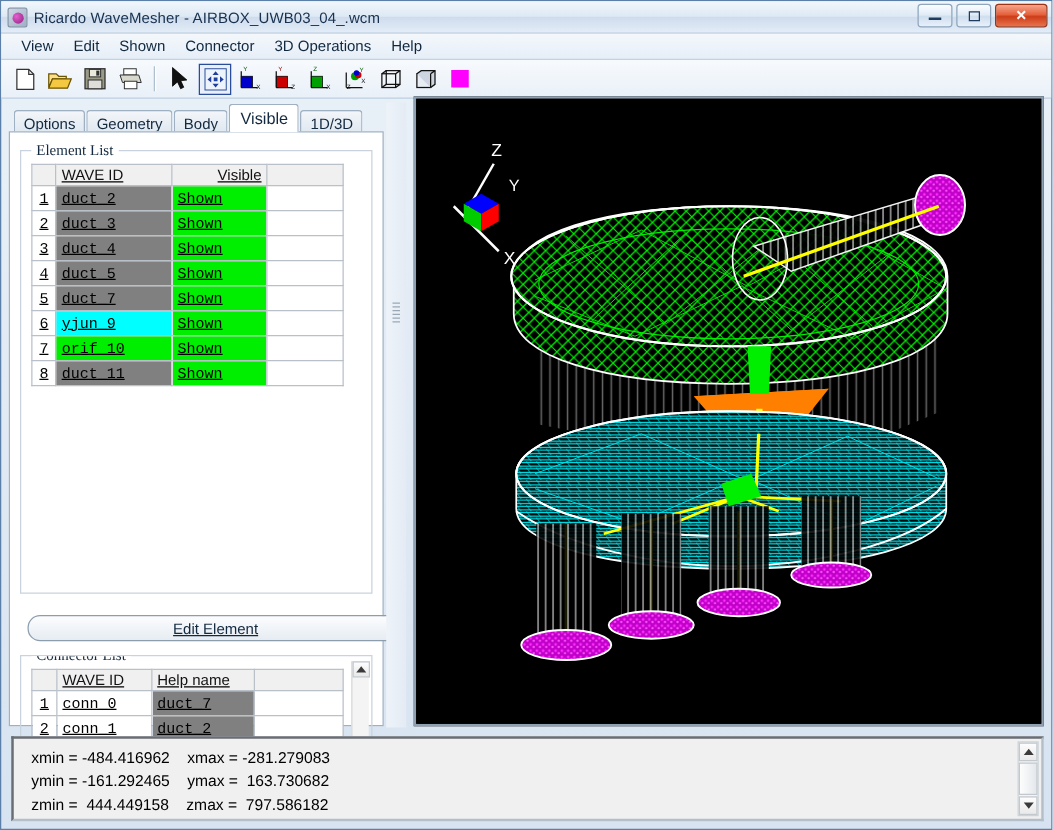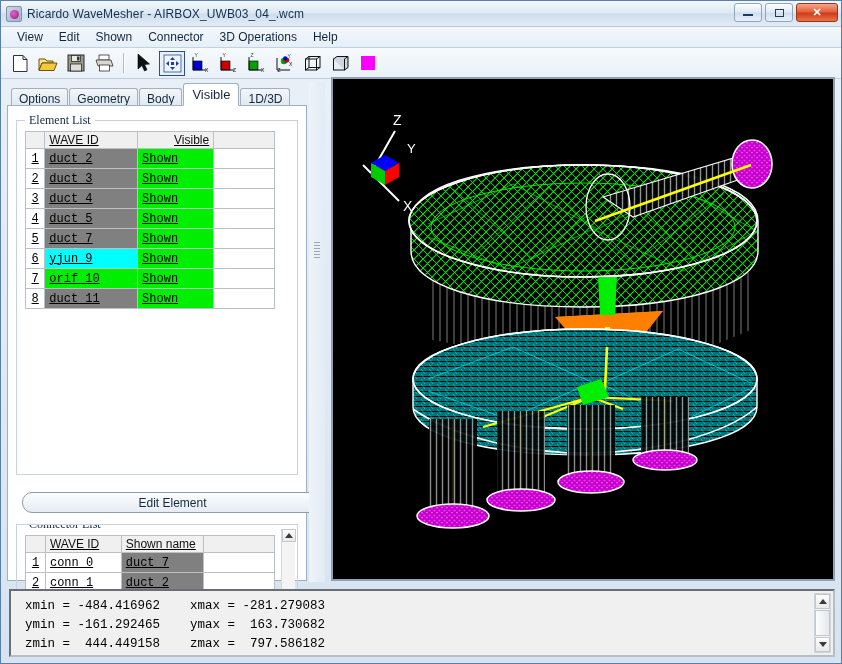--- a/index.html
+++ b/index.html
@@ -141,21 +141,21 @@
   td.cell-shown { background: #00ee00; color: #111; }
   td.cell-white { background: #ffffff; color: #000; }
   td.cell-blank { background: #ffffff; border: 1px solid #b9c0c7; }
 
   
   #edit-element-btn {
     position: absolute; left: 14px; top: 386px; width: 301px; height: 21px;
     background: linear-gradient(#fcfdfe,#e6ecf3);
     border: 1px solid #8c9dae; border-radius: 10px;
     font-size: 12px; color: #13293f; cursor: pointer;
-    display: flex; align-items: center; justify-content: center;
+    display: flex; align-items: center; justify-content: center; text-decoration: underline;
   }
 
   
   .vscroll {
     position: absolute; width: 14px; background: #f4f4f4;
     border-left: 1px solid #d8d8d8;
   }
   .vscroll .arrow {
     width: 14px; height: 13px; display: flex; align-items: center;
     justify-content: center; background: linear-gradient(#fdfdfd,#e9e9e9);
@@ -179,21 +179,21 @@
   #viewport { position: absolute; inset: 0; background: #000; overflow: hidden; }
   #viewport svg { display: block; }
 
   
   #status-panel {
     position: absolute; left: 8px; top: 588px; width: 826px; height: 68px;
     border: 2px inset #b4bec8; background: #f0f0f0;
   }
   #status-text {
     position: absolute; left: 14px; top: 6px;
-    font-family: Liberation Mono, monospace; font-size: 12.5px;
+    font-family: Liberation Sans, sans-serif; font-size: 12.5px;
     color: #000; white-space: pre; line-height: 19px;
   }
   #status-scroll {
     position: absolute; right: 2px; top: 2px; width: 17px; height: 60px;
     background: #f4f4f4; border: 1px solid #cdd3d9;
   }
   #status-scroll .arrow { width: 15px; height: 15px; }
   #status-scroll .thumb { width: 15px; left: 0; }
 </style>
 </head>
@@ -416,21 +416,21 @@
 
       <fieldset class="groupbox" style="left:8px; top:418px; width:282px; height:120px; overflow:hidden;">
         <legend>Connector List</legend>
 
         <div style="position:absolute; left:8px; top:10px; width:250px;">
           <table class="grid">
             <thead>
               <tr>
                 <th style="width:20px;"></th>
                 <th style="width:76px;">WAVE ID</th>
-                <th style="width:82px;">Shown name</th>
+                <th style="width:82px;">Help name</th>
                 <th style="width:72px; border-left:none;"></th>
               </tr>
             </thead>
             <tbody>
               <tr>
                 <td class="rownum">1</td>
                 <td class="cell-white">conn_0</td>
                 <td class="cell-gray">duct_7</td>
                 <td class="cell-blank"></td>
               </tr>

